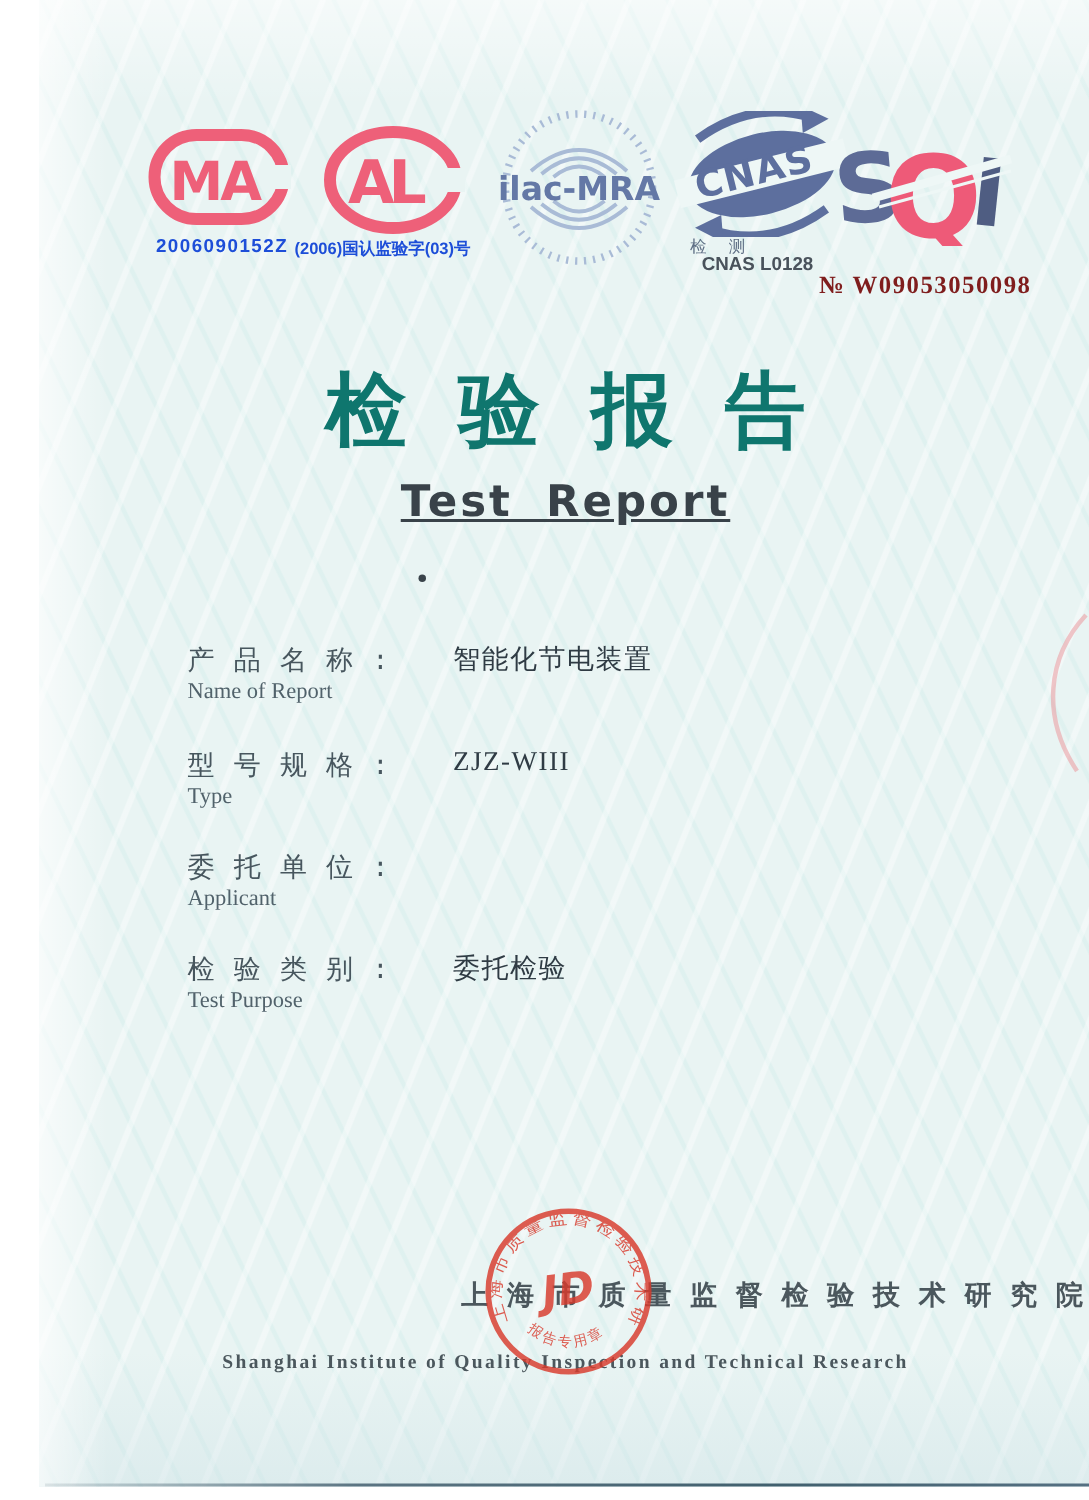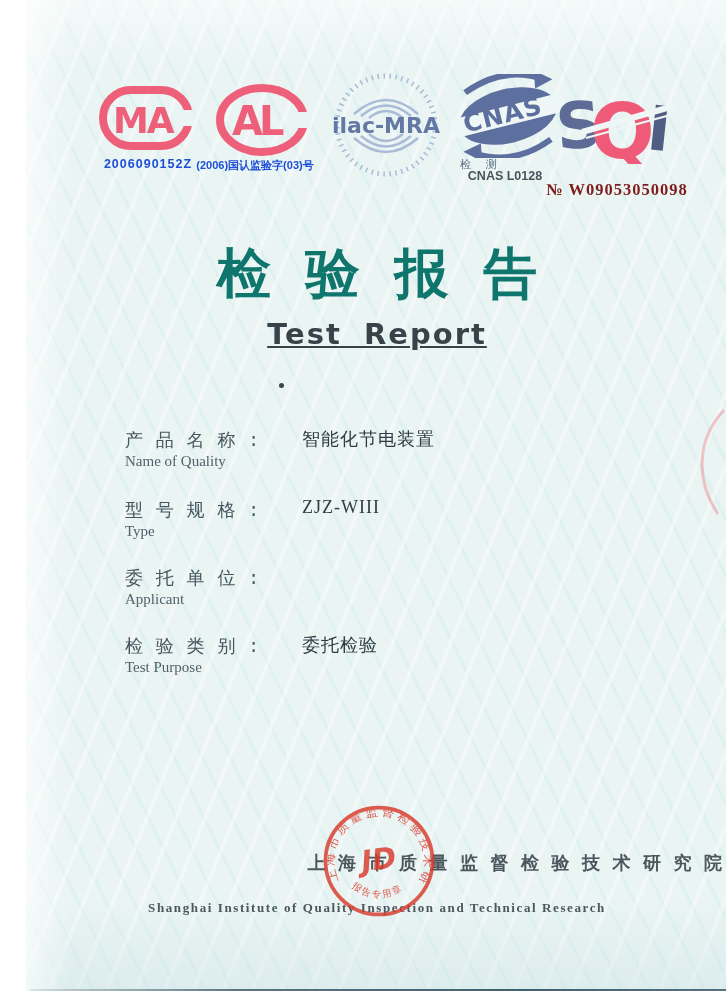--- a/index.html
+++ b/index.html
@@ -134,21 +134,21 @@
 <div class="abs" id="report-no">№ W09053050098</div>
 
 <div class="abs" id="title-cn">检 验 报 告</div>
 <div class="abs" id="title-en">Test Report</div>
 
 <div class="abs" id="ink-dot"></div>
 
 <div class="abs field-row" style="top:428px;">
   <span class="field-label">产 品 名 称 :</span>
   <span class="field-value">智能化节电装置</span>
-  <div class="field-en">Name of Quality</div>
+  <div class="field-en">Name of Report</div>
 </div>
 <div class="abs field-row" style="top:498px;">
   <span class="field-label">型 号 规 格 :</span>
   <span class="field-value">ZJZ-WIII</span>
   <div class="field-en">Type</div>
 </div>
 <div class="abs field-row" style="top:566px;">
   <span class="field-label">委 托 单 位 :</span>
   <div class="field-en">Applicant</div>
 </div>

